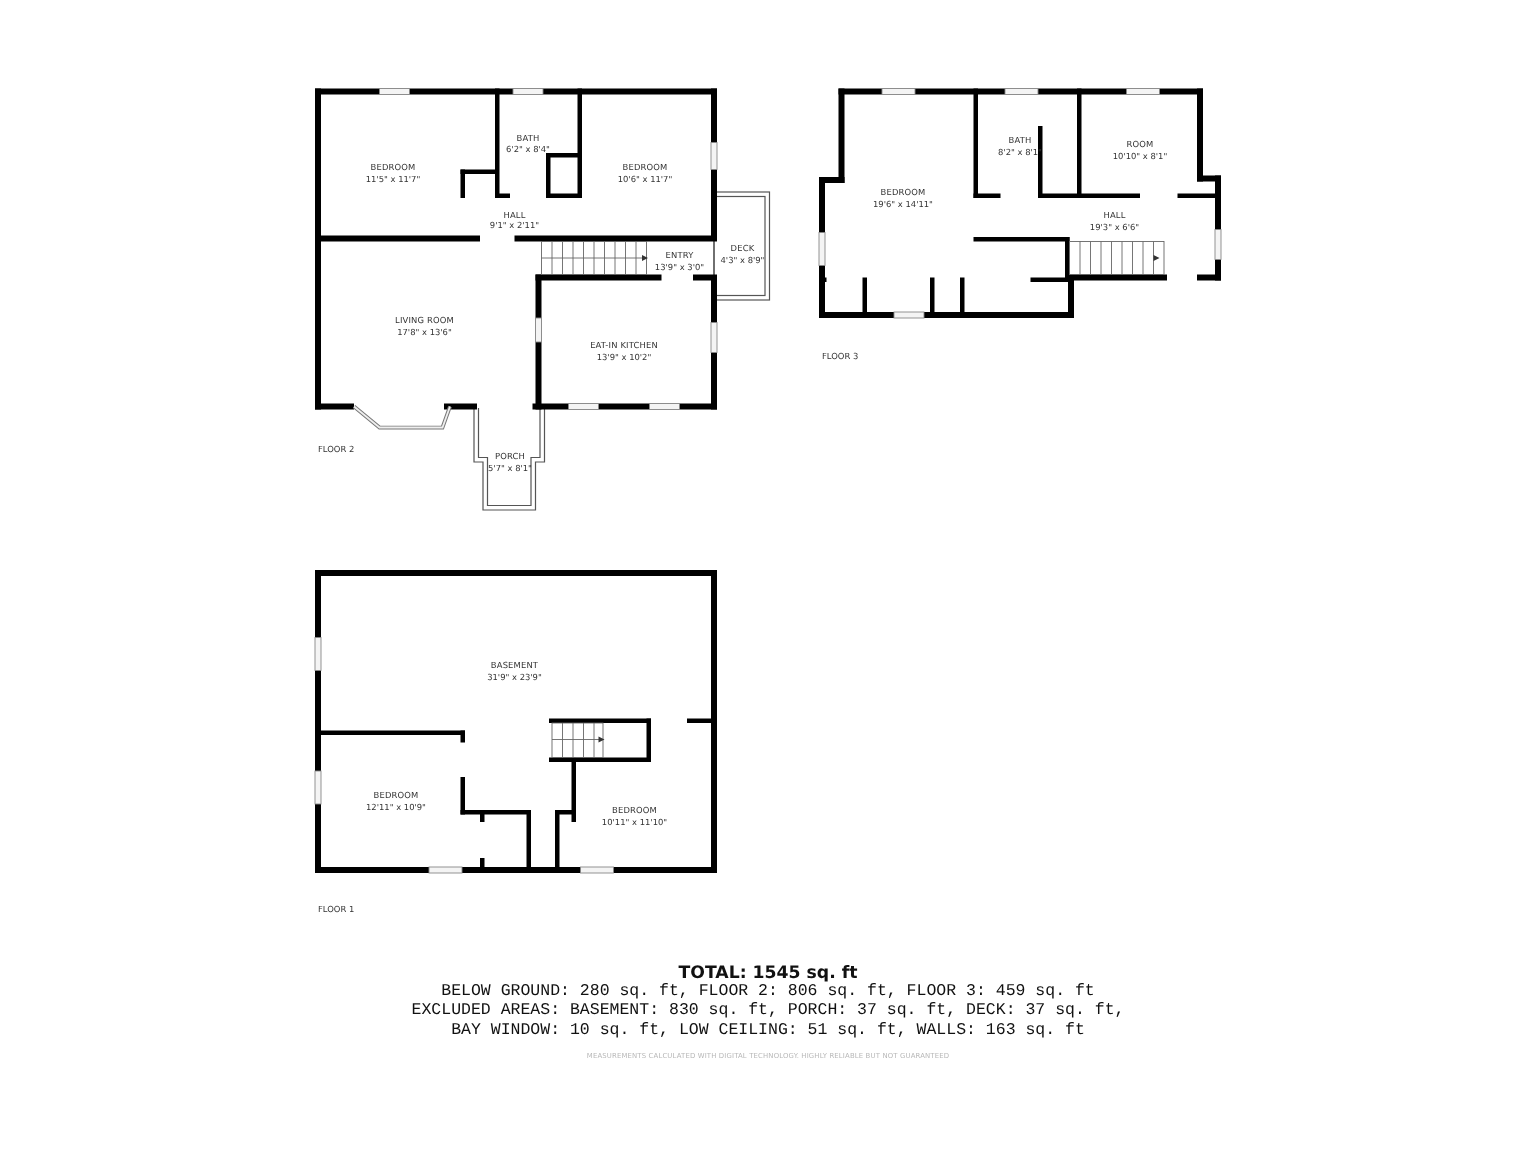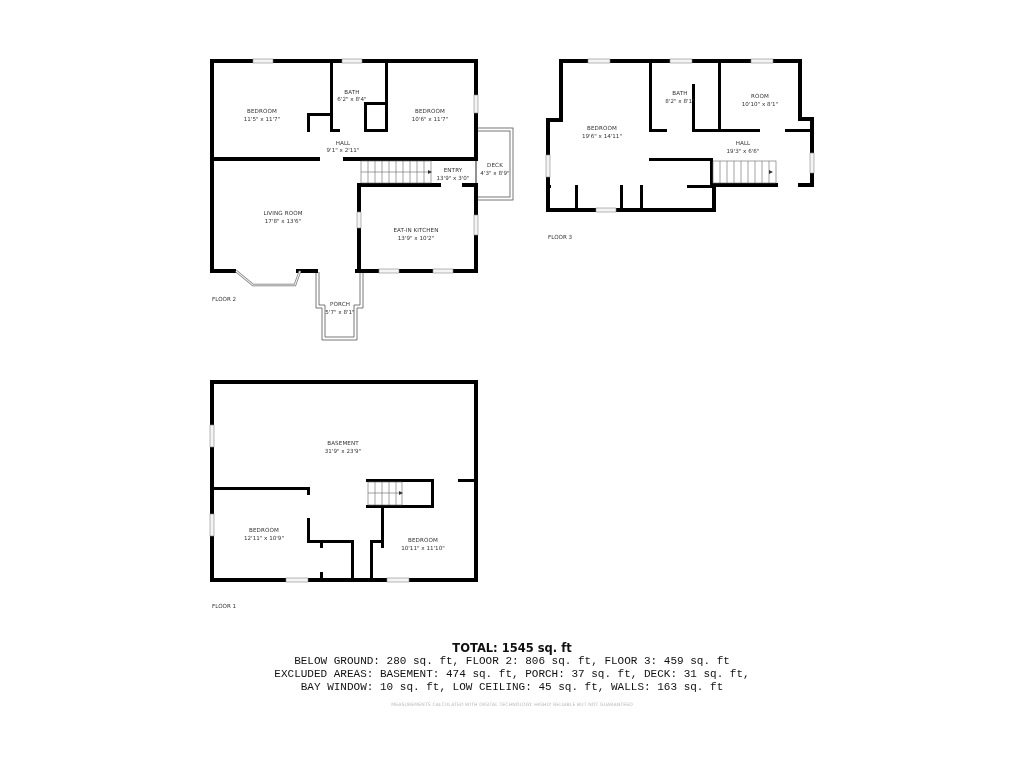--- a/index.html
+++ b/index.html
@@ -232,16 +232,16 @@
     <text class="room-name" x="423" y="542">BEDROOM</text>
     <text class="room-dim" x="423" y="550">10'11" x 11'10"</text>
 
     <text class="floor-label" x="212" y="608">FLOOR 1</text>
   </g>
 </svg>
 
 <div id="summary">
   <div class="total">TOTAL: 1545 sq. ft</div>
   <div class="line">BELOW GROUND: 280 sq. ft, FLOOR 2: 806 sq. ft, FLOOR 3: 459 sq. ft</div>
-  <div class="line">EXCLUDED AREAS: BASEMENT: 474 sq. ft, PORCH: 37 sq. ft, DECK: 31 sq. ft,</div>
-  <div class="line">BAY WINDOW: 10 sq. ft, LOW CEILING: 45 sq. ft, WALLS: 163 sq. ft</div>
+  <div class="line">EXCLUDED AREAS: BASEMENT: 830 sq. ft, PORCH: 37 sq. ft, DECK: 37 sq. ft,</div>
+  <div class="line">BAY WINDOW: 10 sq. ft, LOW CEILING: 51 sq. ft, WALLS: 163 sq. ft</div>
   <div class="disclaimer">MEASUREMENTS CALCULATED WITH DIGITAL TECHNOLOGY. HIGHLY RELIABLE BUT NOT GUARANTEED</div>
 </div>
 
 </body></html>

